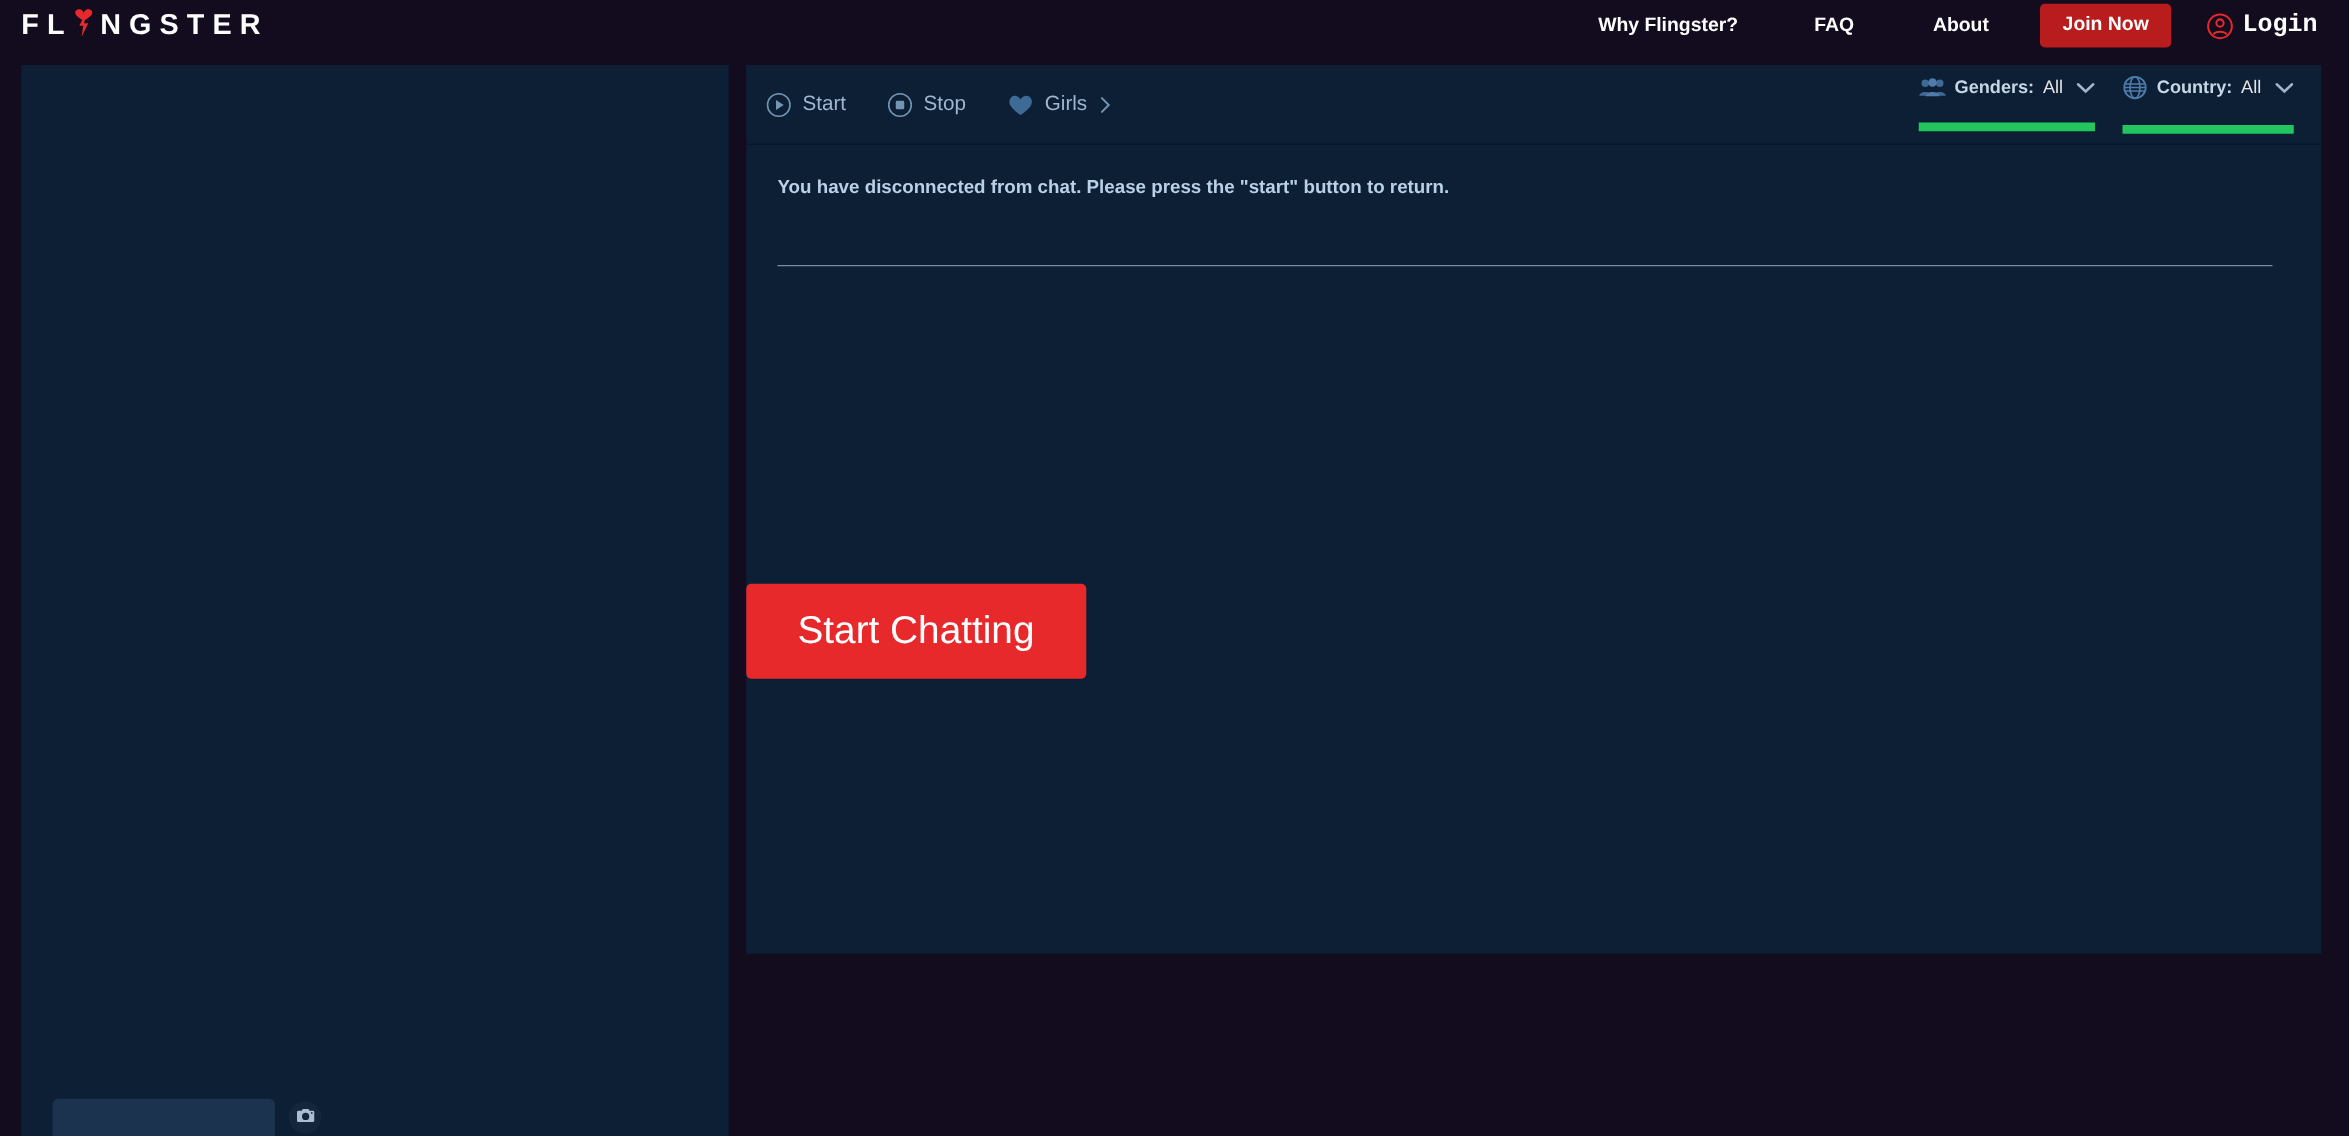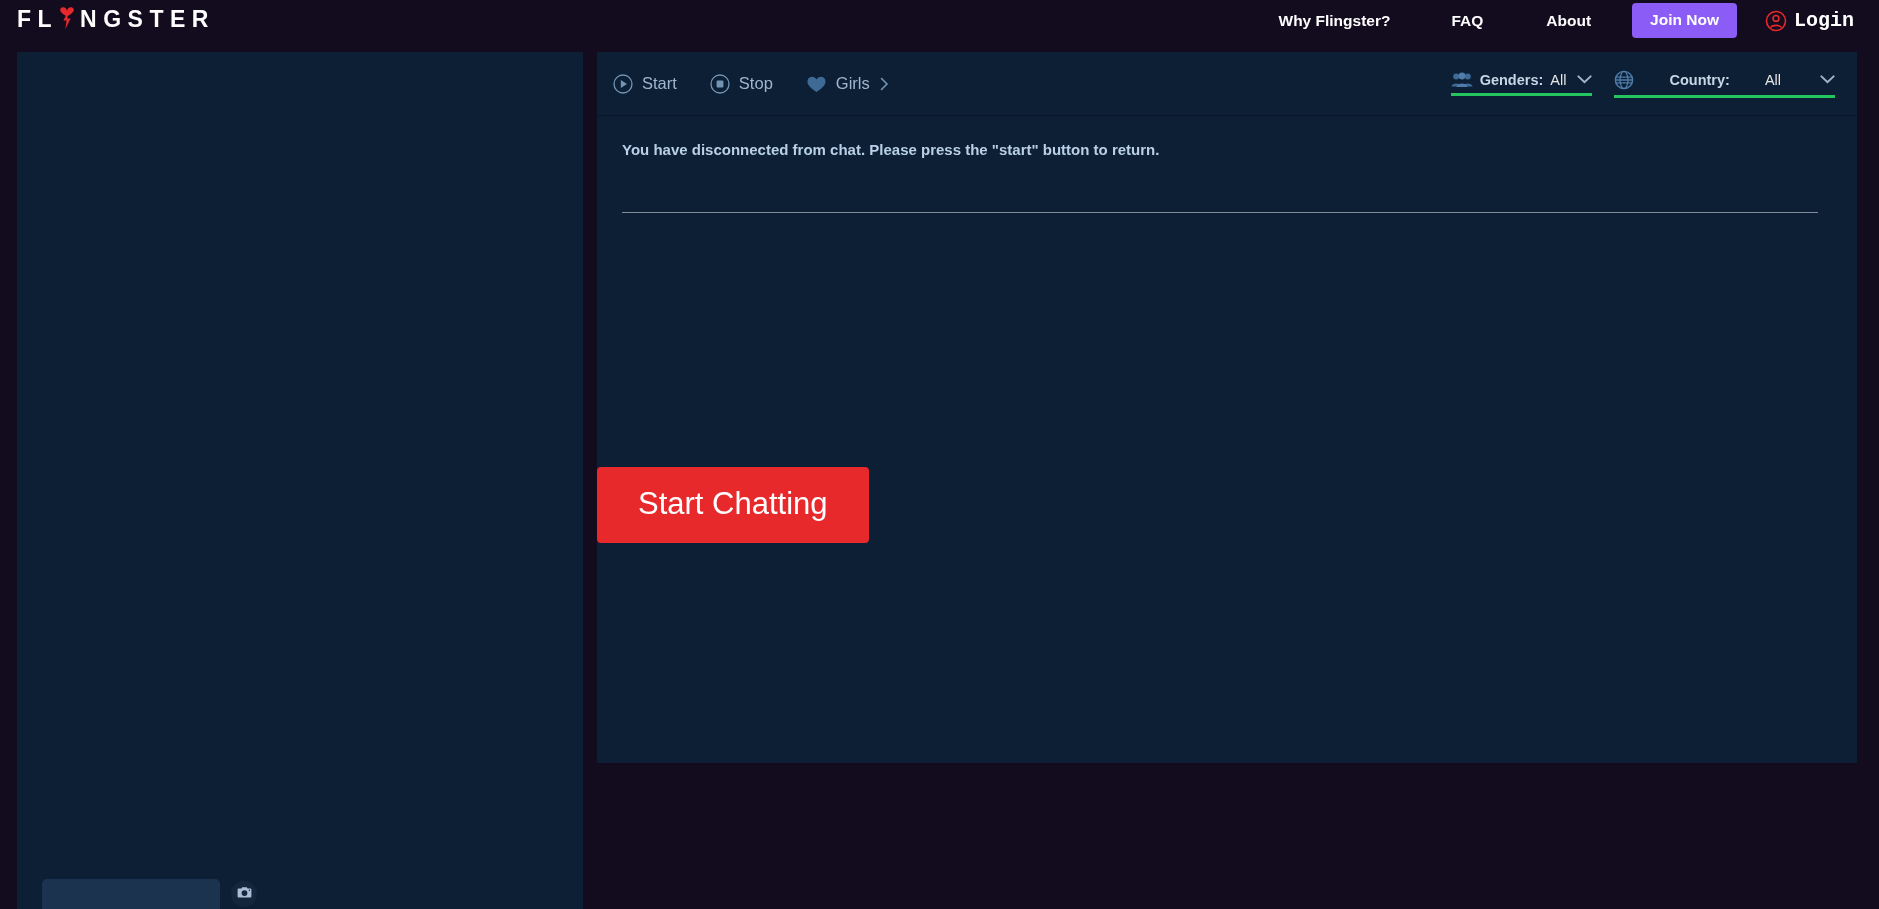--- a/index.html
+++ b/index.html
@@ -60,21 +60,21 @@
     font-size: 15.5px;
     font-weight: bold;
     text-decoration: none;
     white-space: nowrap;
     cursor: pointer;
   }
   .nav-why { margin-right: 61px; }
   .nav-faq { margin-right: 63px; }
   .nav-about { margin-right: 41px; }
   .join-btn {
-    background: #8b5cf6;
+    background: #b91c1c;
     color: #ffffff;
     font-size: 15.5px;
     font-weight: bold;
     border: none;
     border-radius: 4px;
     padding: 8px 18px 9px 18px;
     cursor: pointer;
     font-family: "Liberation Sans", sans-serif;
     white-space: nowrap;
   }
@@ -130,24 +130,24 @@
   .tb-right {
     position: absolute;
     right: 22px;
     display: flex;
     align-items: center;
   }
   .filter {
     display: flex;
     align-items: center;
     cursor: pointer;
-    border-bottom: 3px solid #22c55e;
-    padding-bottom: 5px;
-  }
-  .filter + .filter { margin-left: 22px; gap: 28px; }
+    border-bottom: 7px solid #22c55e;
+    padding-bottom: 20px;
+  }
+  .filter + .filter { margin-left: 22px; }
   .filter .ficon { margin-right: 7px; display: flex; align-items: center; }
   .filter-label { color: #C6D6E6; font-size: 14.5px; font-weight: bold; }
   .filter-value { color: #e5e5e5; font-size: 14.5px; margin-left: 7px; }
   .filter .chev { margin-left: 11px; display: flex; align-items: center; }
 
   
   .chat-body { position: relative; height: 792px; }
   .sys-message {
     color: #B9D0E6;
     font-size: 15px;

